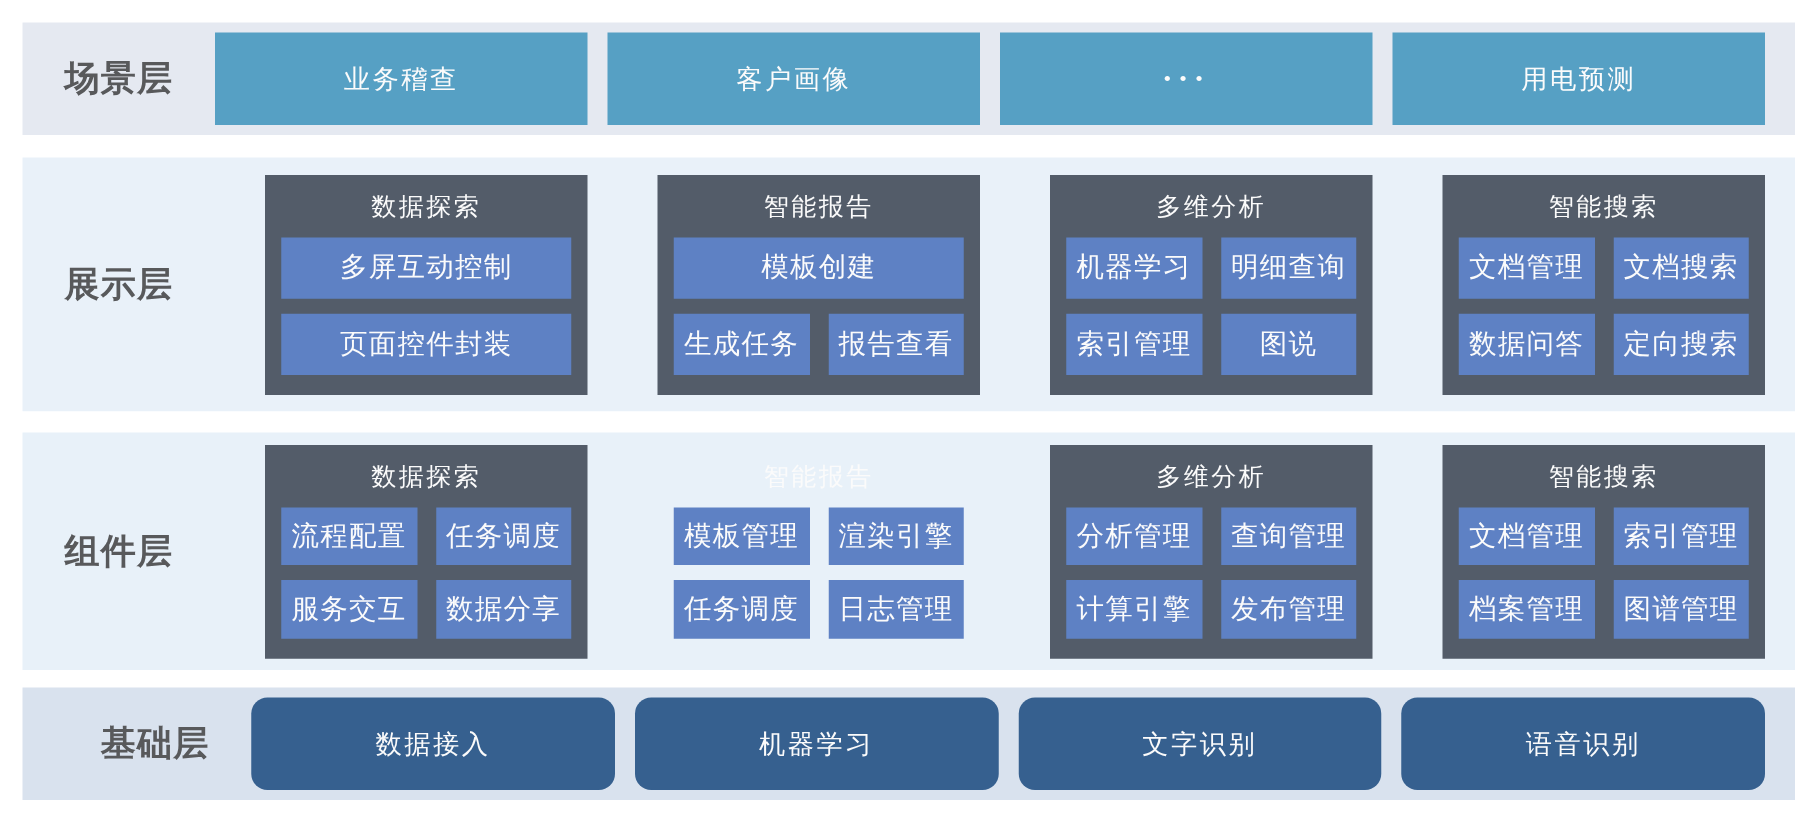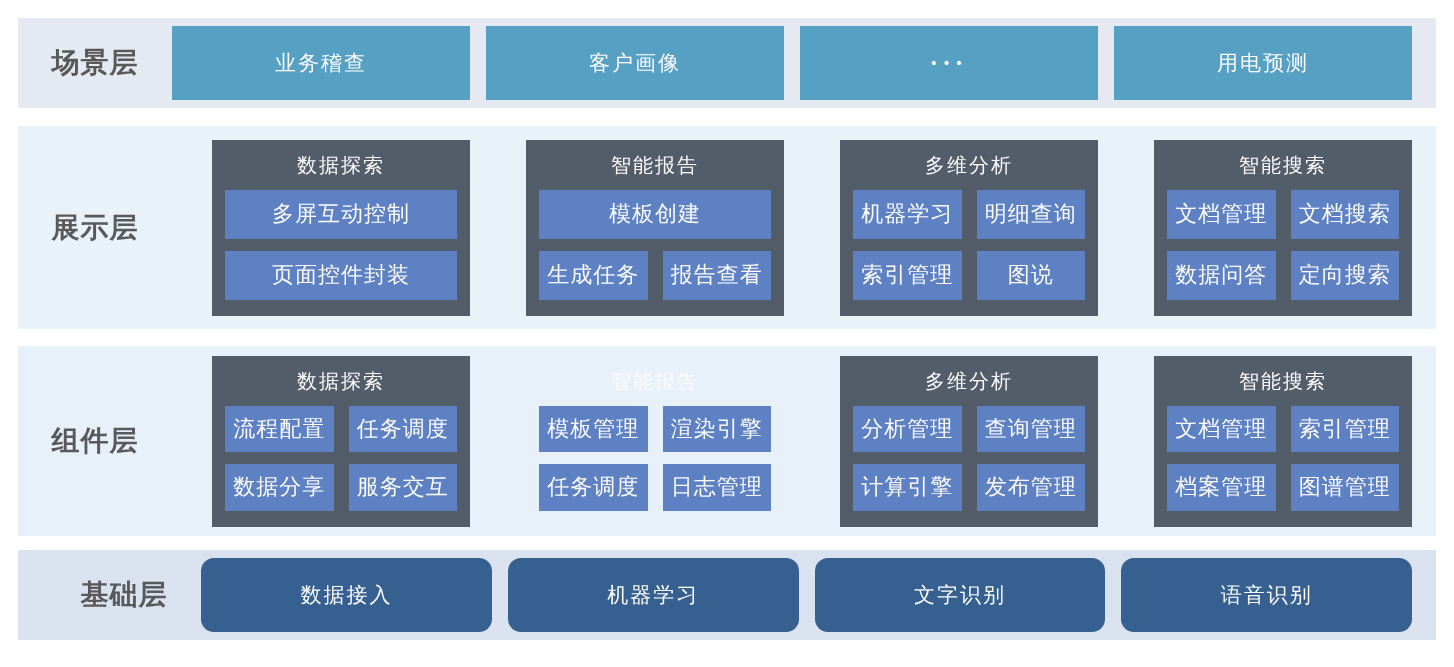--- a/index.html
+++ b/index.html
@@ -153,22 +153,22 @@
       </div>
     </div>
     <div class="band band-component">
       <div class="band-label">组件层</div>
       <div class="band-content">
         <div class="group">
           <div class="group-title">数据探索</div>
           <div class="group-items layout-pairs">
             <div class="item">流程配置</div>
             <div class="item">任务调度</div>
+            <div class="item">服务交互</div>
             <div class="item">数据分享</div>
-            <div class="item">服务交互</div>
           </div>
         </div>
         <div class="group frameless">
           <div class="group-title">智能报告</div>
           <div class="group-items layout-pairs">
             <div class="item">模板管理</div>
             <div class="item">渲染引擎</div>
             <div class="item">任务调度</div>
             <div class="item">日志管理</div>
           </div>

